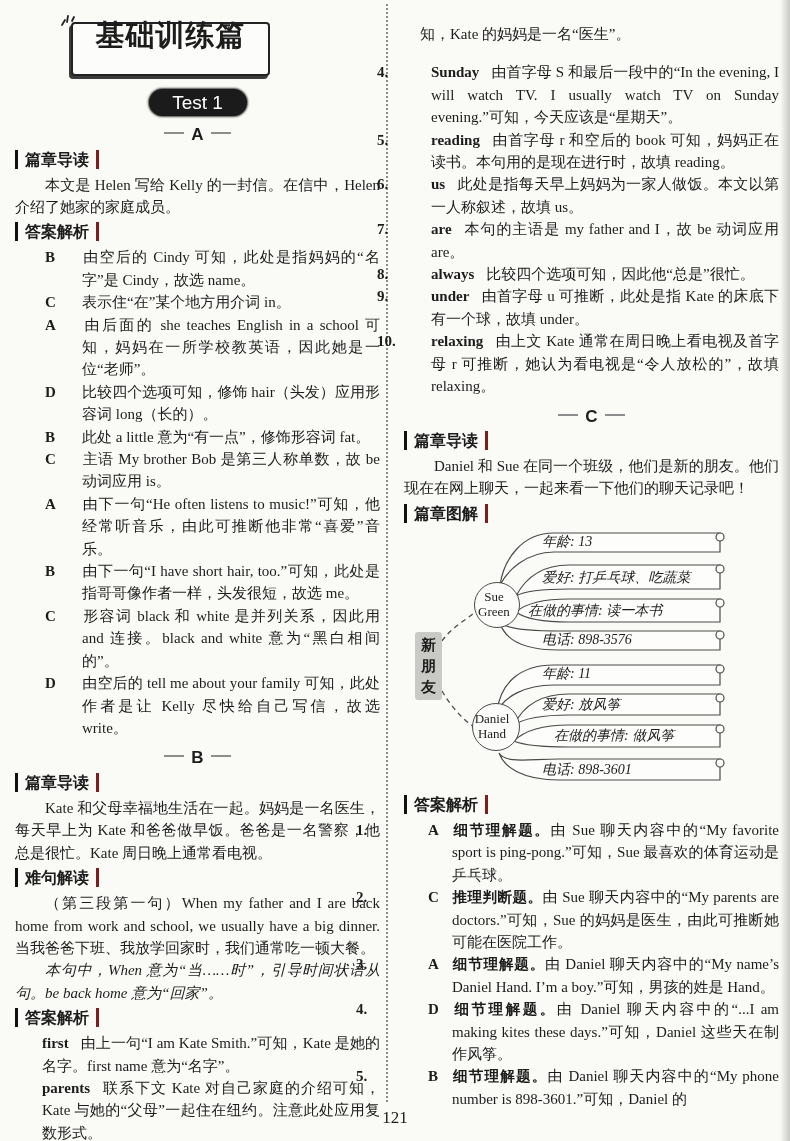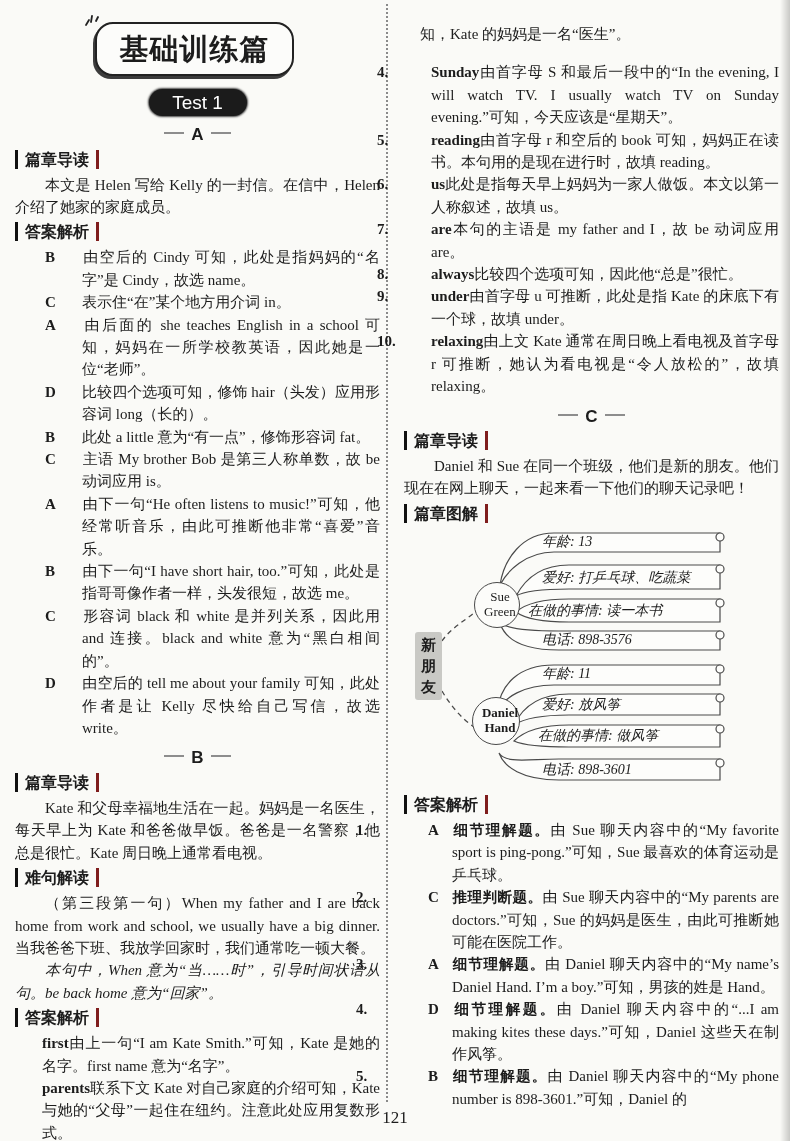--- a/index.html
+++ b/index.html
@@ -7,23 +7,23 @@
        font-family:"Liberation Serif","DejaVu Serif",serif;color:#1c1c1c;overflow:hidden;}
   .page{position:absolute;inset:0;}
   .edge-shadow{position:absolute;top:0;right:0;width:10px;height:1141px;
        background:linear-gradient(to right,rgba(0,0,0,0),rgba(0,0,0,0.20));}
   .col-divider{position:absolute;left:386px;top:4px;height:1098px;border-left:2px dotted #8a8a8a;}
   .col{position:absolute;top:0;font-size:15px;line-height:22.4px;text-align:justify;}
   .col-left{left:15px;width:365px;}
   .col-right{left:404px;width:375px;padding-top:7px;}
 
   
-  .hdr-box{position:relative;width:195px;height:50px;margin:22px 0 13px 80px;
-       border:2px solid #222;border-radius:18px;background:#fcfcfa;
-       box-shadow:-2px 3px 0 0 #3c3c3c;display:flex;align-items:center;justify-content:center;}
+  .hdr-box{position:relative;width:195px;height:50px;margin:22px 0 13px 56px;
+       border:2px solid #222;border-radius:4px;background:#fcfcfa;
+       box-shadow:-2px 3px 0 0 #3c3c3c;display:flex;justify-content:center;}
   .hdr-title{font-family:"Liberation Sans","DejaVu Sans",sans-serif;font-weight:700;font-size:29px;letter-spacing:1px;}
   .sparkle{position:absolute;left:-14px;top:-12px;}
 
   .test-pill{width:98px;height:27px;margin:0 auto;background:#1b1b1b;border-radius:14px;
        color:#fff;text-align:center;line-height:27px;font-size:19px;
        font-family:"Liberation Sans","DejaVu Sans",sans-serif;box-shadow:0 0 2px 1px #444;}
 
   .divider{text-align:center;margin:6px 0 2px 0;line-height:22px;text-indent:0;}
   .divider b{font-family:"Liberation Sans","DejaVu Sans",sans-serif;font-size:17px;vertical-align:middle;}
   .dash{display:inline-block;width:20px;height:2px;background:#8d8d8d;vertical-align:middle;margin:0 7px 3px 7px;}
@@ -39,37 +39,37 @@
 
   .item{text-indent:0;}
   .item .num{display:inline-block;font-weight:700;}
   .item .ans{font-weight:700;}
   .item .tag{font-weight:700;font-family:"Liberation Sans","DejaVu Sans",sans-serif;font-size:14.6px;}
   .items-a .item{padding-left:67px;text-indent:-67px;}
   .items-a .num{width:30px;}
   .items-a .ans{display:inline-block;width:37px;text-indent:0;}
   .items-b .item{padding-left:27px;text-indent:-27px;}
   .items-b .num{width:27px;}
-  .items-b .ans{}
+  .items-b .ans{margin-right:12px;}
   .items-c .item{padding-left:48px;text-indent:-48px;}
   .items-c .num{width:24px;}
   .items-c .ans{display:inline-block;width:24px;text-indent:0;}
 
   
   .diagram{position:relative;height:262px;margin-top:3px;text-align:left;}
   .diagram svg{position:absolute;left:0;top:0;}
   .root-box{position:absolute;left:11px;top:103px;width:27px;height:68px;background:#c9c9c5;
        border-radius:3px;display:flex;align-items:center;justify-content:center;}
   .root-box div{width:16px;font-family:"Liberation Sans","DejaVu Sans",sans-serif;font-weight:700;
        font-size:15px;line-height:21px;word-break:break-all;text-align:center;}
   .node-circle{position:absolute;border:1.3px solid #4a4a4a;border-radius:50%;background:#fcfcfa;
-       display:flex;align-items:center;justify-content:flex-end;text-align:center;}
+       display:flex;align-items:center;justify-content:flex-start;text-align:center;}
   .node-circle div{font-size:13px;line-height:14.5px;width:38px;}
   .sue-circle{left:70px;top:53px;width:44px;height:44px;}
-  .daniel-circle{left:68px;top:168px;width:46px;height:46px;font-weight:bold;}
+  .daniel-circle{left:68px;top:174px;width:46px;height:46px;}
   .dlabel{position:absolute;font-style:italic;font-size:14px;line-height:16px;white-space:nowrap;}
 
   .page-num{position:absolute;left:0;right:0;top:1108px;text-align:center;font-size:17px;}
 </style>
 </head>
 <body>
 
 <div class="page">
 
   <div class="col col-left">
@@ -208,21 +208,21 @@
       <div class="node-circle daniel-circle">
           <div>Daniel Hand</div>
         </div>
 
       <div class="dlabel" style="left:138px;top:5px">年龄: 13</div>
       <div class="dlabel" style="left:138px;top:41px">爱好: 打乒乓球、吃蔬菜</div>
       <div class="dlabel" style="left:124px;top:74px">在做的事情: 读一本书</div>
       <div class="dlabel" style="left:138px;top:103px">电话: 898-3576</div>
       <div class="dlabel" style="left:138px;top:137px">年龄: 11</div>
       <div class="dlabel" style="left:138px;top:168px">爱好: 放风筝</div>
-      <div class="dlabel" style="left:134px;top:199px">在做的事情: 做风筝</div>
+      <div class="dlabel" style="left:150px;top:199px">在做的事情: 做风筝</div>
       <div class="dlabel" style="left:138px;top:233px">电话: 898-3601</div>
     </div>
 
     <div class="sec-h"><span>答案解析</span></div>
     <div class="items items-c">
 
         <div class="item"><b class="num">1.</b><b class="ans">A</b><b class="tag">细节理解题。</b><span class="txt">由 Sue 聊天内容中的“My favorite sport is ping-pong.”可知，Sue 最喜欢的体育运动是乒乓球。</span></div>
 
         <div class="item"><b class="num">2.</b><b class="ans">C</b><b class="tag">推理判断题。</b><span class="txt">由 Sue 聊天内容中的“My parents are doctors.”可知，Sue 的妈妈是医生，由此可推断她可能在医院工作。</span></div>
 

